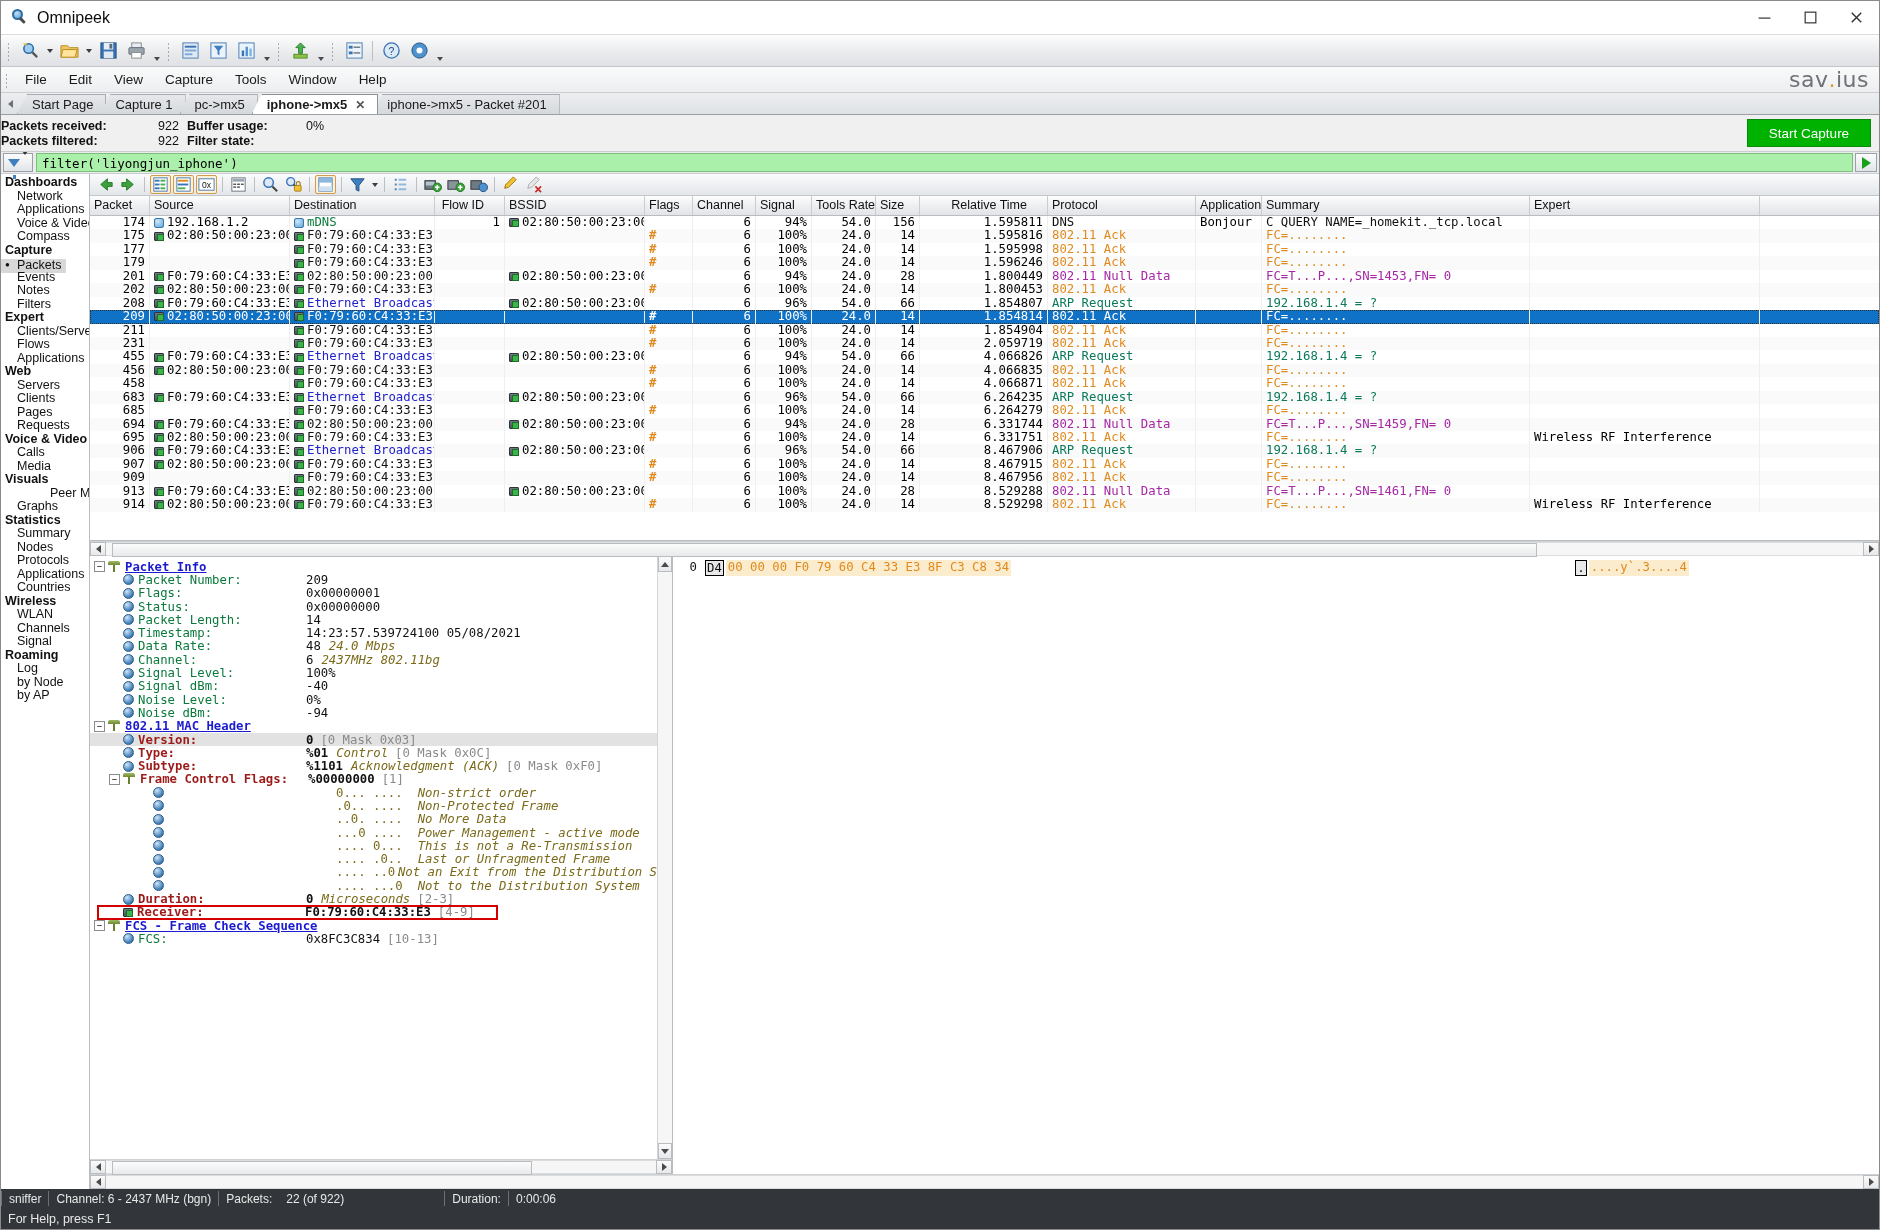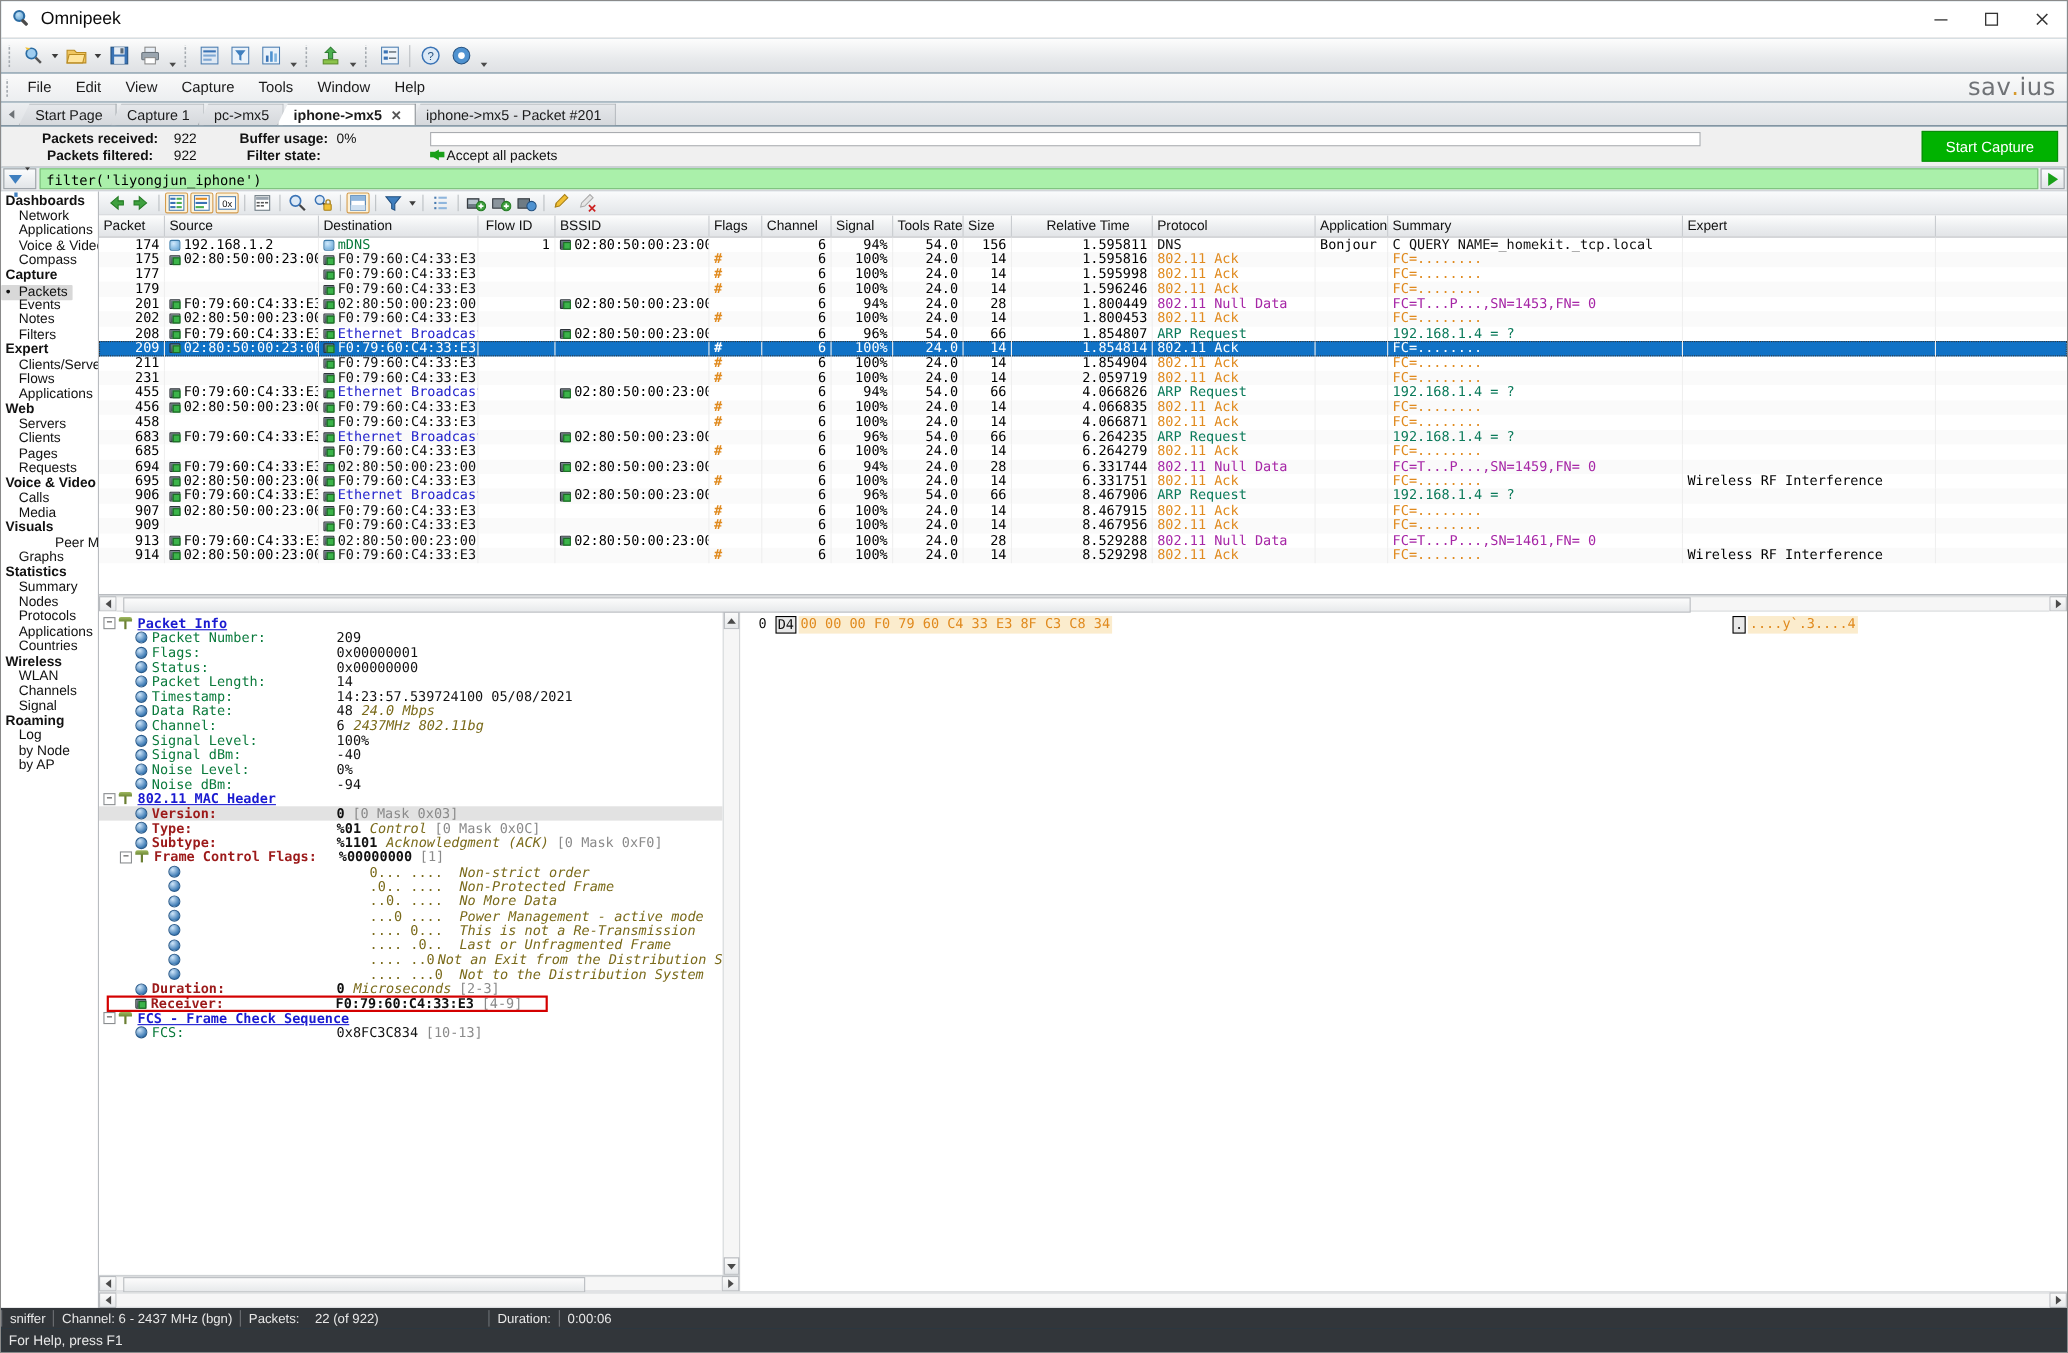--- a/index.html
+++ b/index.html
@@ -7,21 +7,21 @@
     margin: 0; padding: 0;
     width: 1880px; height: 1230px;
     overflow: hidden;
     font-family: "Liberation Sans", sans-serif;
     font-size: 13px;
     background: #f0f0f0;
   }
   #app {
     width: 1880px; height: 1230px;
     display: flex; flex-direction: column;
-    background: #0c4a6e;
+    background: #6d28d9;
     border: 1px solid #8a8a8a;
   }
 
   
   .titlebar {
     height: 34px; min-height: 34px;
     background: #ffffff;
     display: flex; align-items: center;
     border-bottom: 1px solid #dcdcdc;
   }
@@ -127,21 +127,21 @@
   
   .infostrip {
     min-height: 36px;
     background: #f0f0f0;
     border-bottom: 1px solid #c9ccd0;
     display:flex; align-items:stretch; padding: 3px 0 3px 0;
     position:relative;
   }
   .info-col { display:flex; flex-direction:column; justify-content:center; }
   .info-row { display:flex; align-items:center; height:15px; font-size:12.5px; color:#111; }
-  .info-lbl { font-weight:bold; text-align:center;padding-left:30px; }
+  .info-lbl { font-weight:bold; text-align:left; }
   .info-val { margin-left:7px; }
   .col1 { width: 178px; }
   .col1 .info-lbl { width:150px; }
   .col2 { width: 200px; margin-left: 8px;}
   .col2 .info-lbl { width:112px; }
   .progressbar {
     width: 1155px; height: 13px; background:#fff;
     border:1px solid #a9acb0; margin-top:1px; margin-left:4px;
   }
   .filterstate { display:flex; align-items:center; gap:7px; }
@@ -494,29 +494,20 @@
         <span class="info-val">922</span>
       </div>
     </div>
     <div class="info-col col2">
       <div class="info-row">
         <span class="info-lbl">Buffer usage:</span>
         <span class="info-val">0%</span>
       </div>
       <div class="info-row">
         <span class="info-lbl">Filter state:</span>
-      </div>
-    </div>
-    <div class="info-col" style="flex:1;">
-      <div class="info-row">
-        <div class="progressbar"></div>
-      </div>
-      <div class="info-row filterstate" style="margin-left:4px;">
-        <span class="arrow-left"></span>
-        <span>Accept all packets</span>
       </div>
     </div>
     <div class="startcap">Start Capture</div>
   </div>
 
   <div class="filterbar">
     <div class="fb-funnel">
       <span class="funnel-shape"></span>
       <span class="fb-caret"></span>
     </div>

